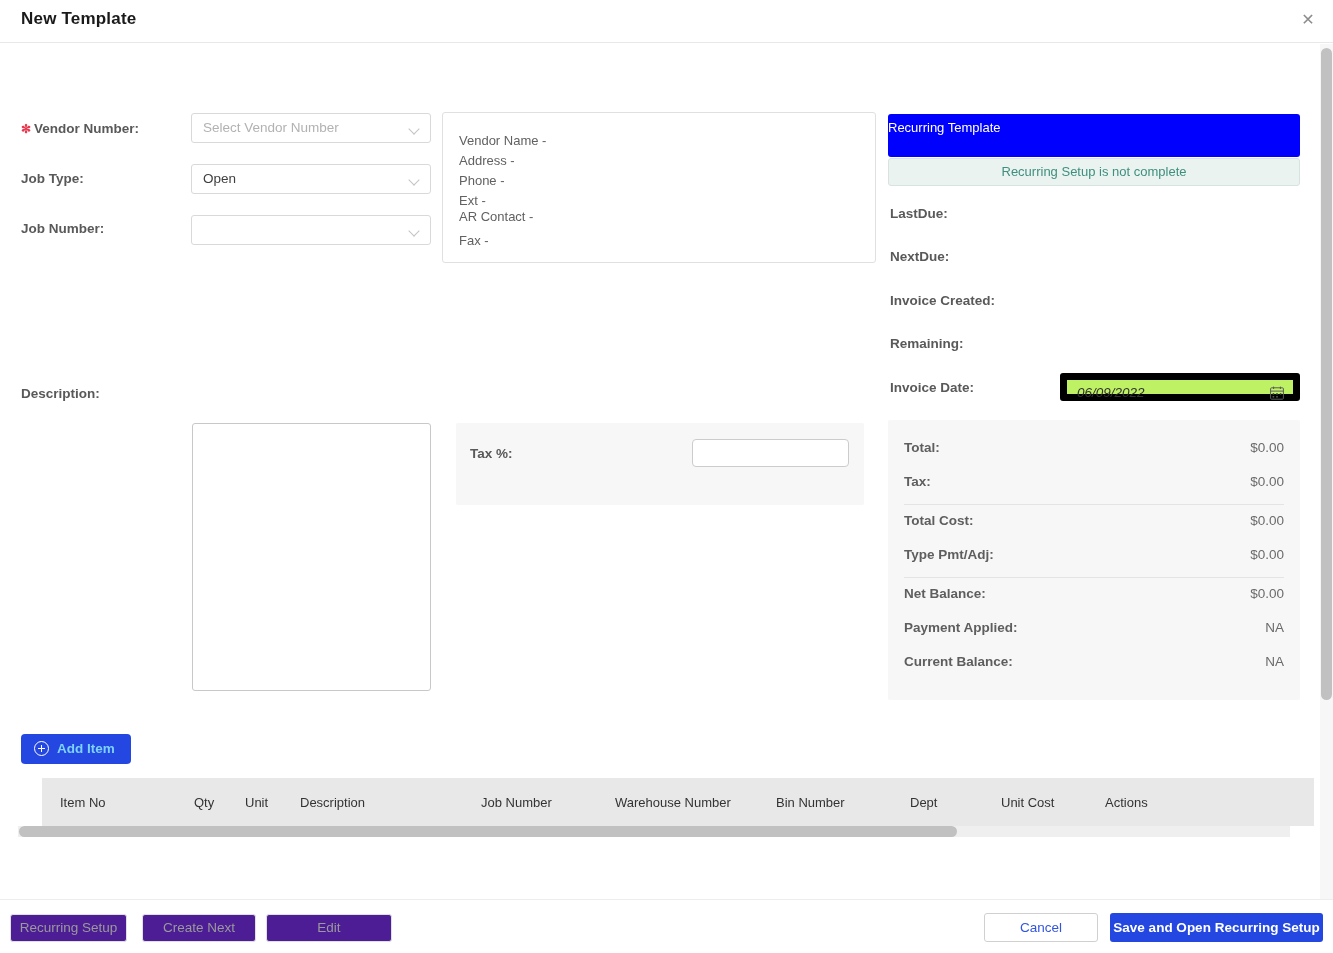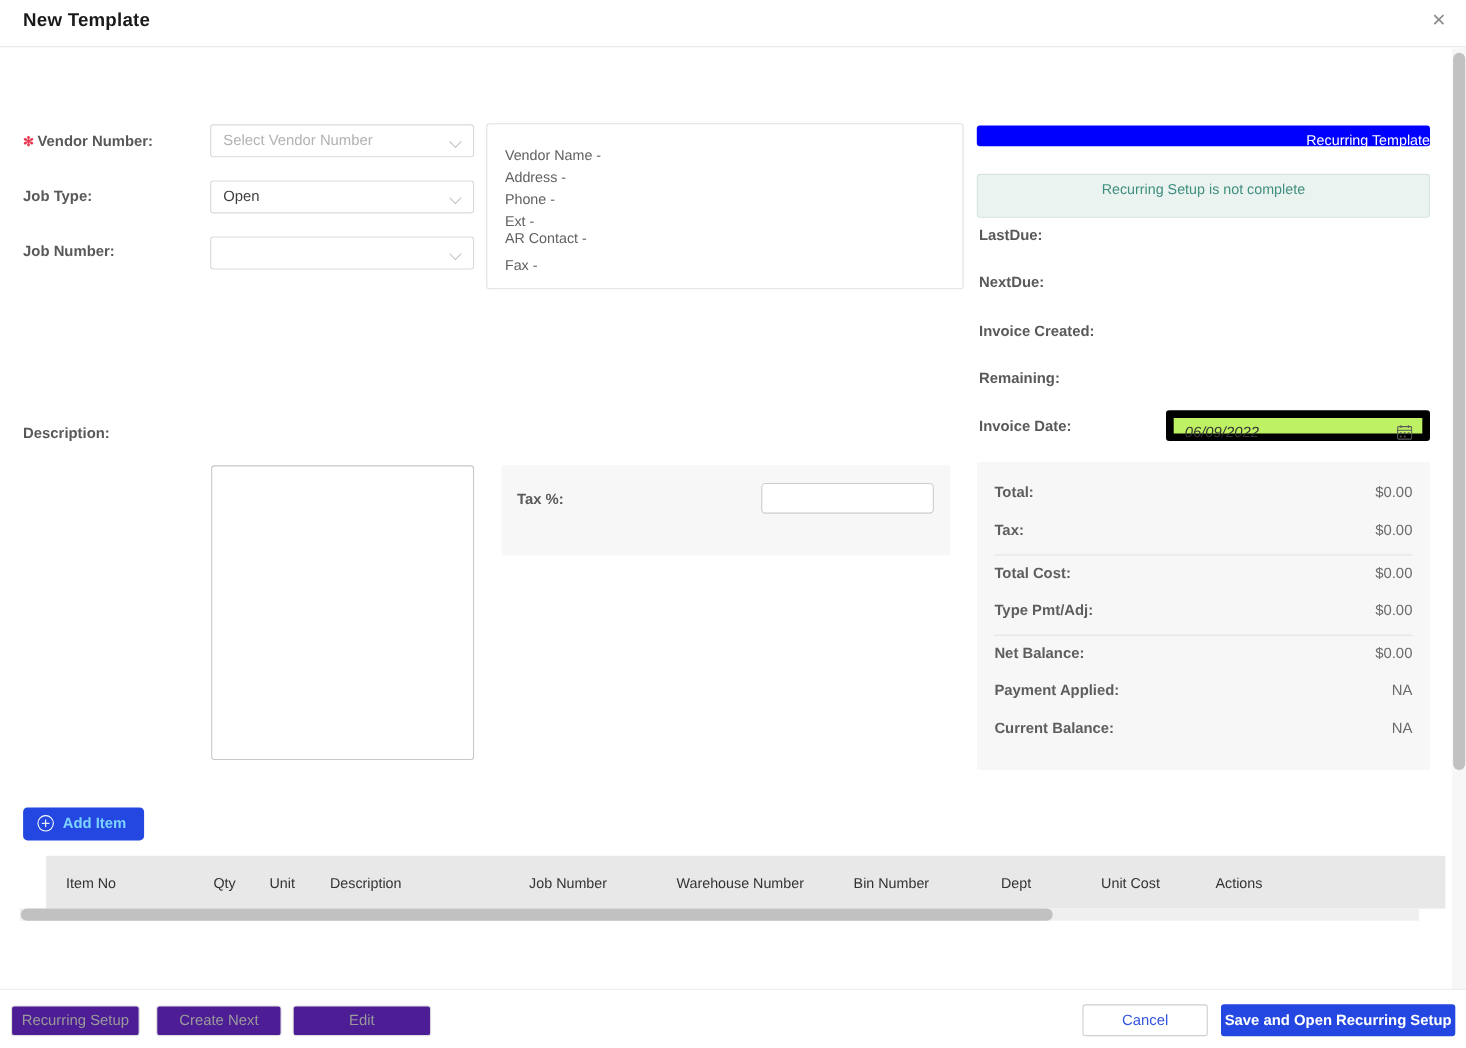--- a/index.html
+++ b/index.html
@@ -95,29 +95,29 @@
   }
   .vendor-line {
     position: absolute; left: 16px;
     font-size: 13px; color: #616161;
     white-space: nowrap;
   }
 
   
   .recurring-btn {
     position: absolute; left: 888px; top: 70px;
-    width: 412px; height: 19px;
+    width: 412px; height: 43px;
     background: #0000ff; border-radius: 3px;
     color: #ffffff; font-size: 13px;
-    text-align: right; line-height: 27px;
+    text-align: left; line-height: 27px;
     cursor: pointer;
   }
   .recurring-status {
     position: absolute; left: 888px; top: 114px;
-    width: 412px; height: 40px;
+    width: 412px; height: 28px;
     background: #ebf3f1; border: 1px solid #d6e3e0; border-radius: 3px;
     color: #3f8f7e; font-size: 13px;
     text-align: center; line-height: 26px;
   }
   .rec-label {
     position: absolute; left: 890px;
     font-size: 13.5px; font-weight: bold; color: #595959;
     white-space: nowrap;
   }
   .date-box {

